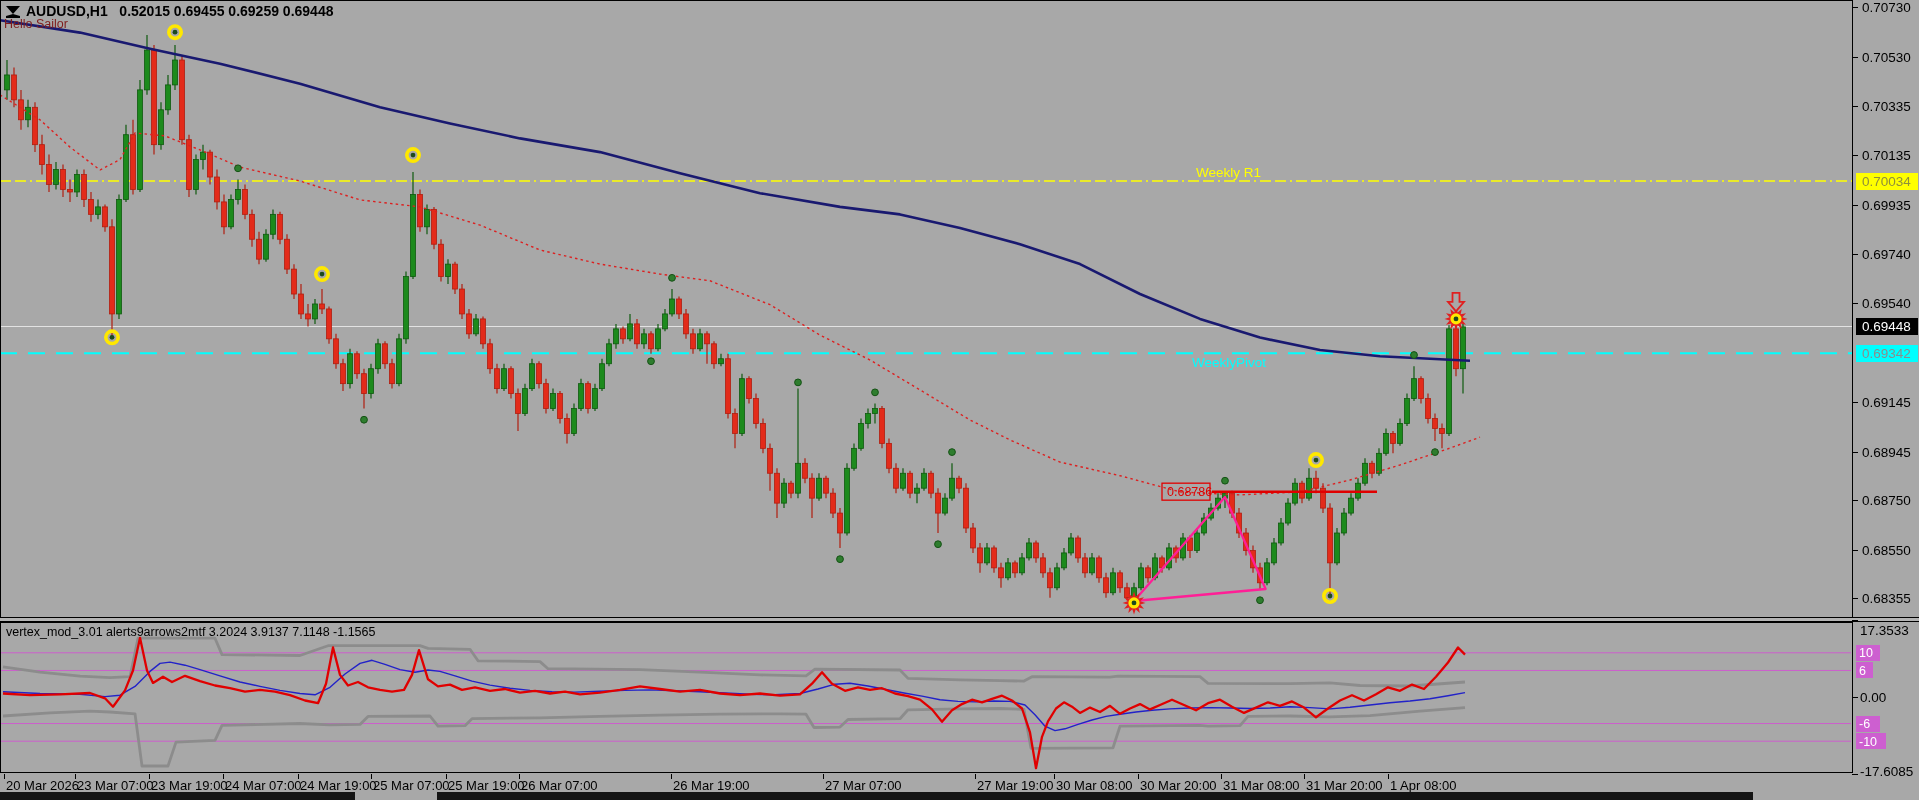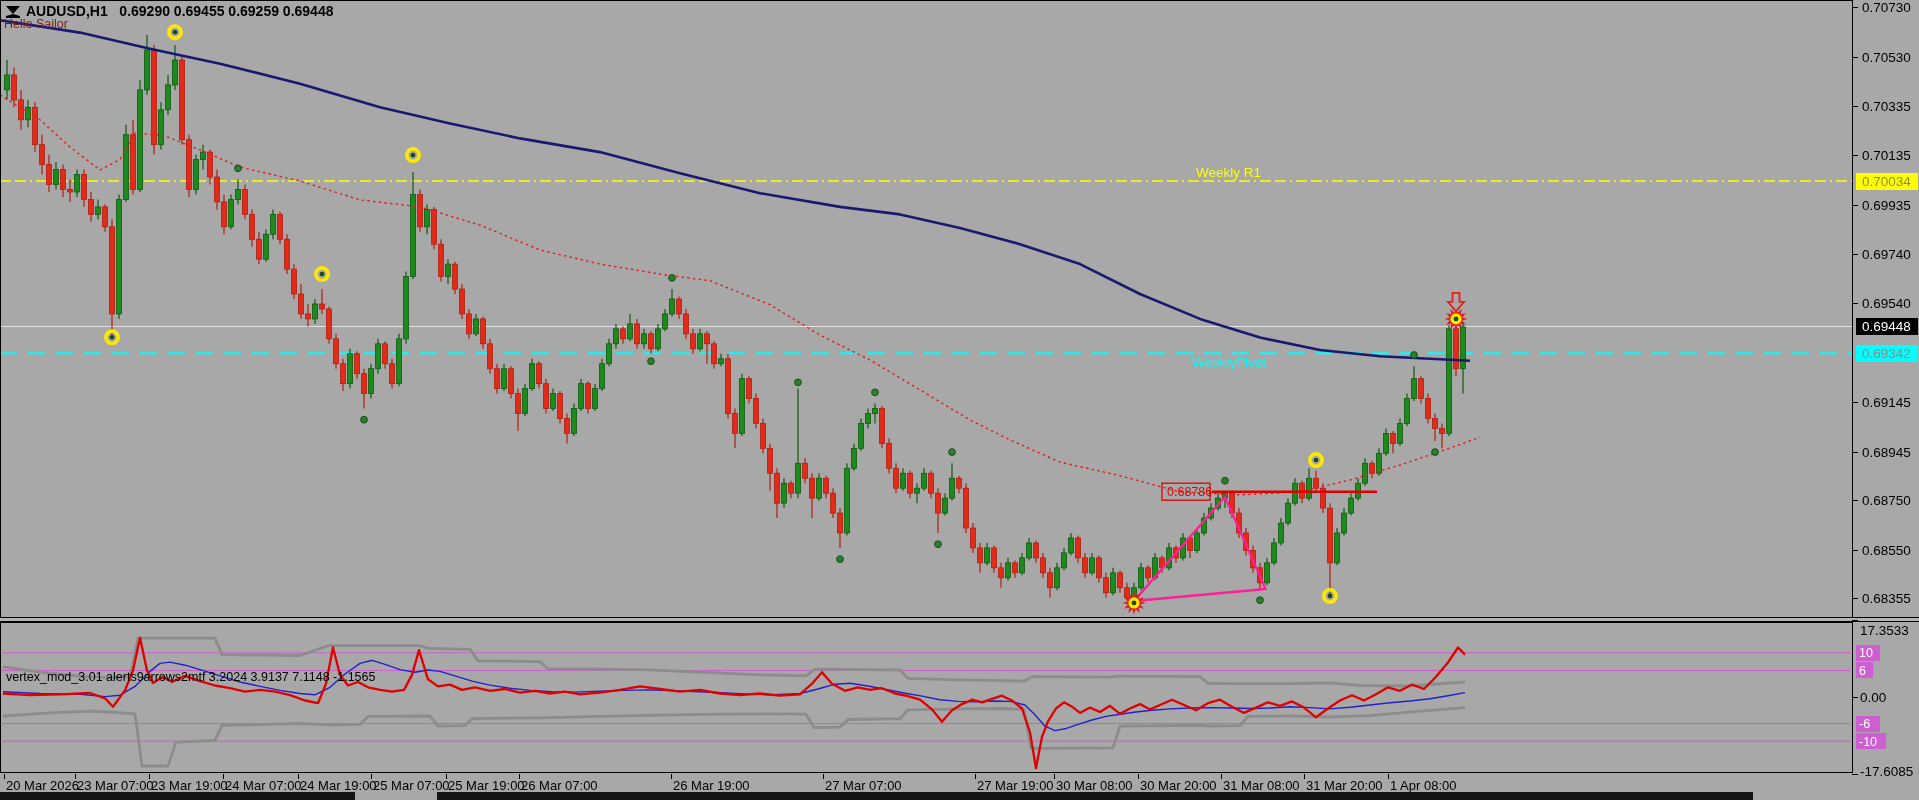--- a/index.html
+++ b/index.html
@@ -611,18 +611,18 @@
       </g>
       <rect x="0" y="792" width="355" height="8" fill="#141414" class="crisp"></rect>
       <rect x="437" y="792" width="1316" height="8" fill="#141414" class="crisp"></rect>
     </svg>
 
   
   <div style="position:absolute;left:6px;top:3px;display:flex;align-items:center;gap:6px;">
     <span style="display:inline-block;width:0;height:0;border-left:7px solid transparent;border-right:7px solid transparent;border-top:8px solid #000;border-bottom:2px solid #000;box-shadow:0 2px 0 #000;"></span>
     <span style="font-size:14px;font-weight:bold;color:#000;white-space:nowrap;">
       <span>AUDUSD,H1</span>&nbsp;&nbsp;
-      <span>0.69290 0.69455 0.69259 0.69448</span>
+      <span>0.52015 0.69455 0.69259 0.69448</span>
     </span>
   </div>
   <div style="position:absolute;left:4px;top:17px;font-size:12.5px;color:#7f1d1d;">Hello Sailor</div>
-  <div style="position:absolute;left:6px;top:625px;font-size:12.5px;color:#000;margin-top:45px;">vertex_mod_3.01 alerts9arrows2mtf 3.2024 3.9137 7.1148 -1.1565</div>
+  <div style="position:absolute;left:6px;top:625px;font-size:12.5px;color:#000;">vertex_mod_3.01 alerts9arrows2mtf 3.2024 3.9137 7.1148 -1.1565</div>
 </div>
 
 </body></html>

